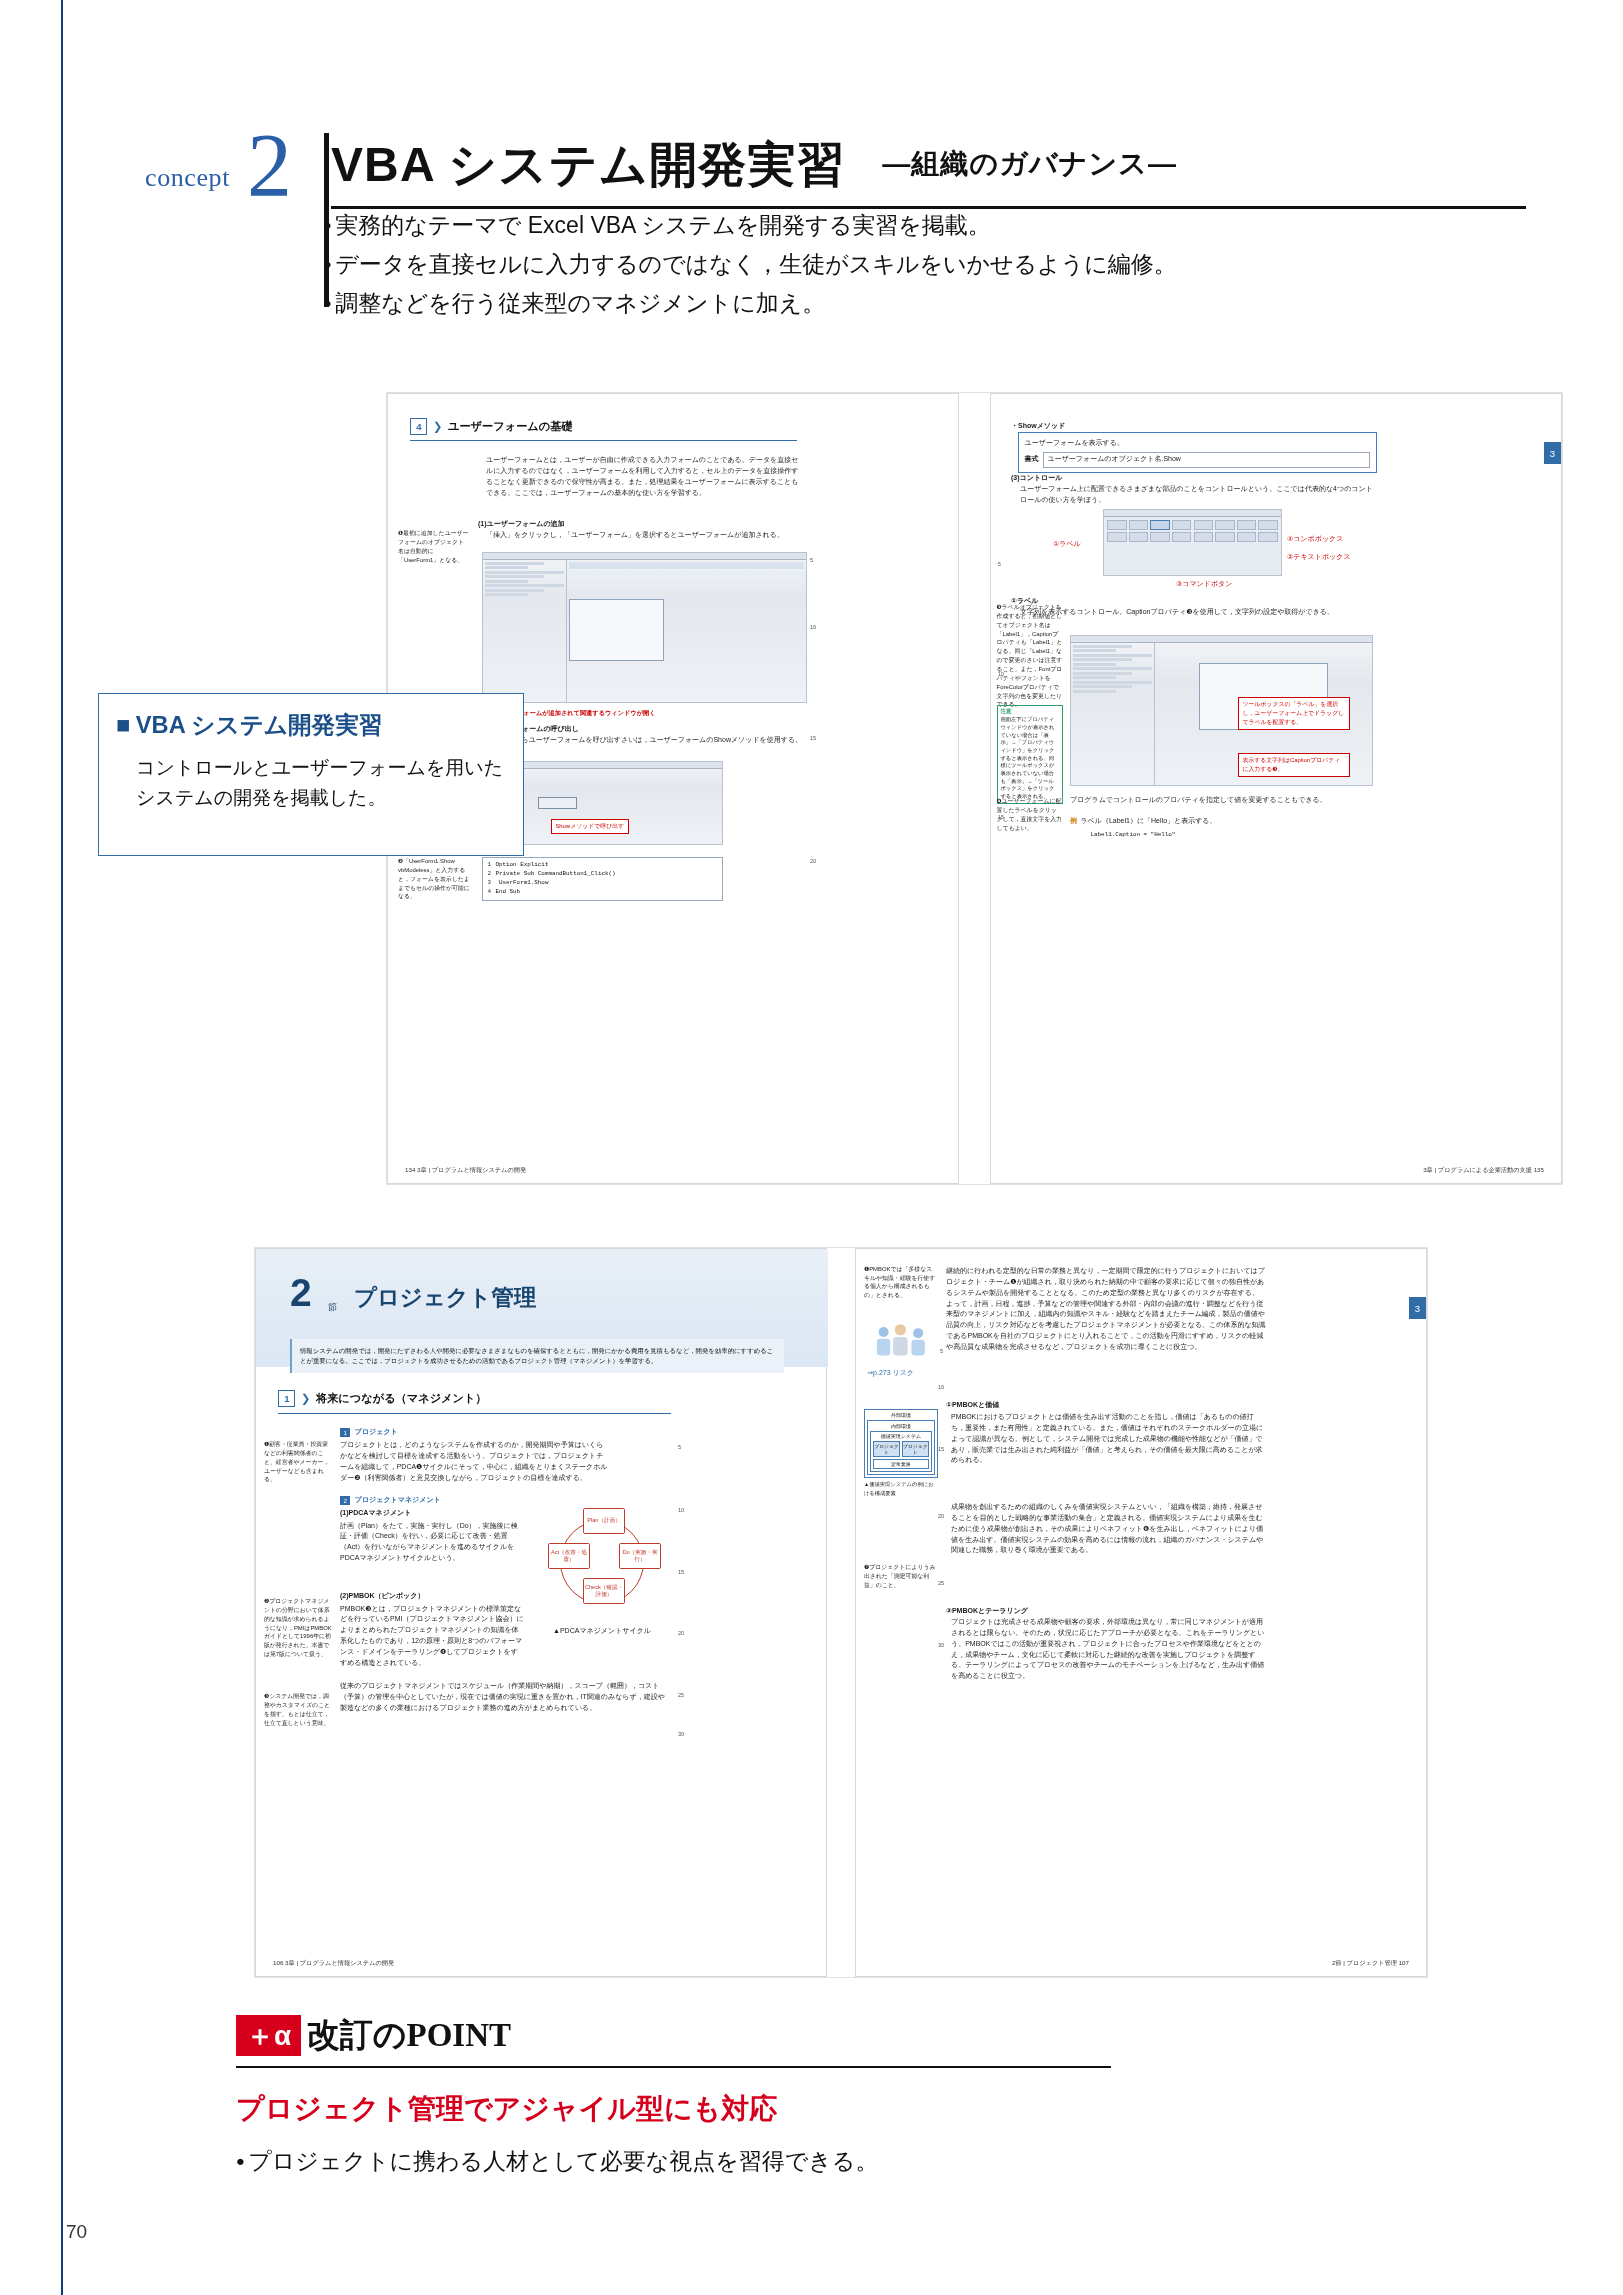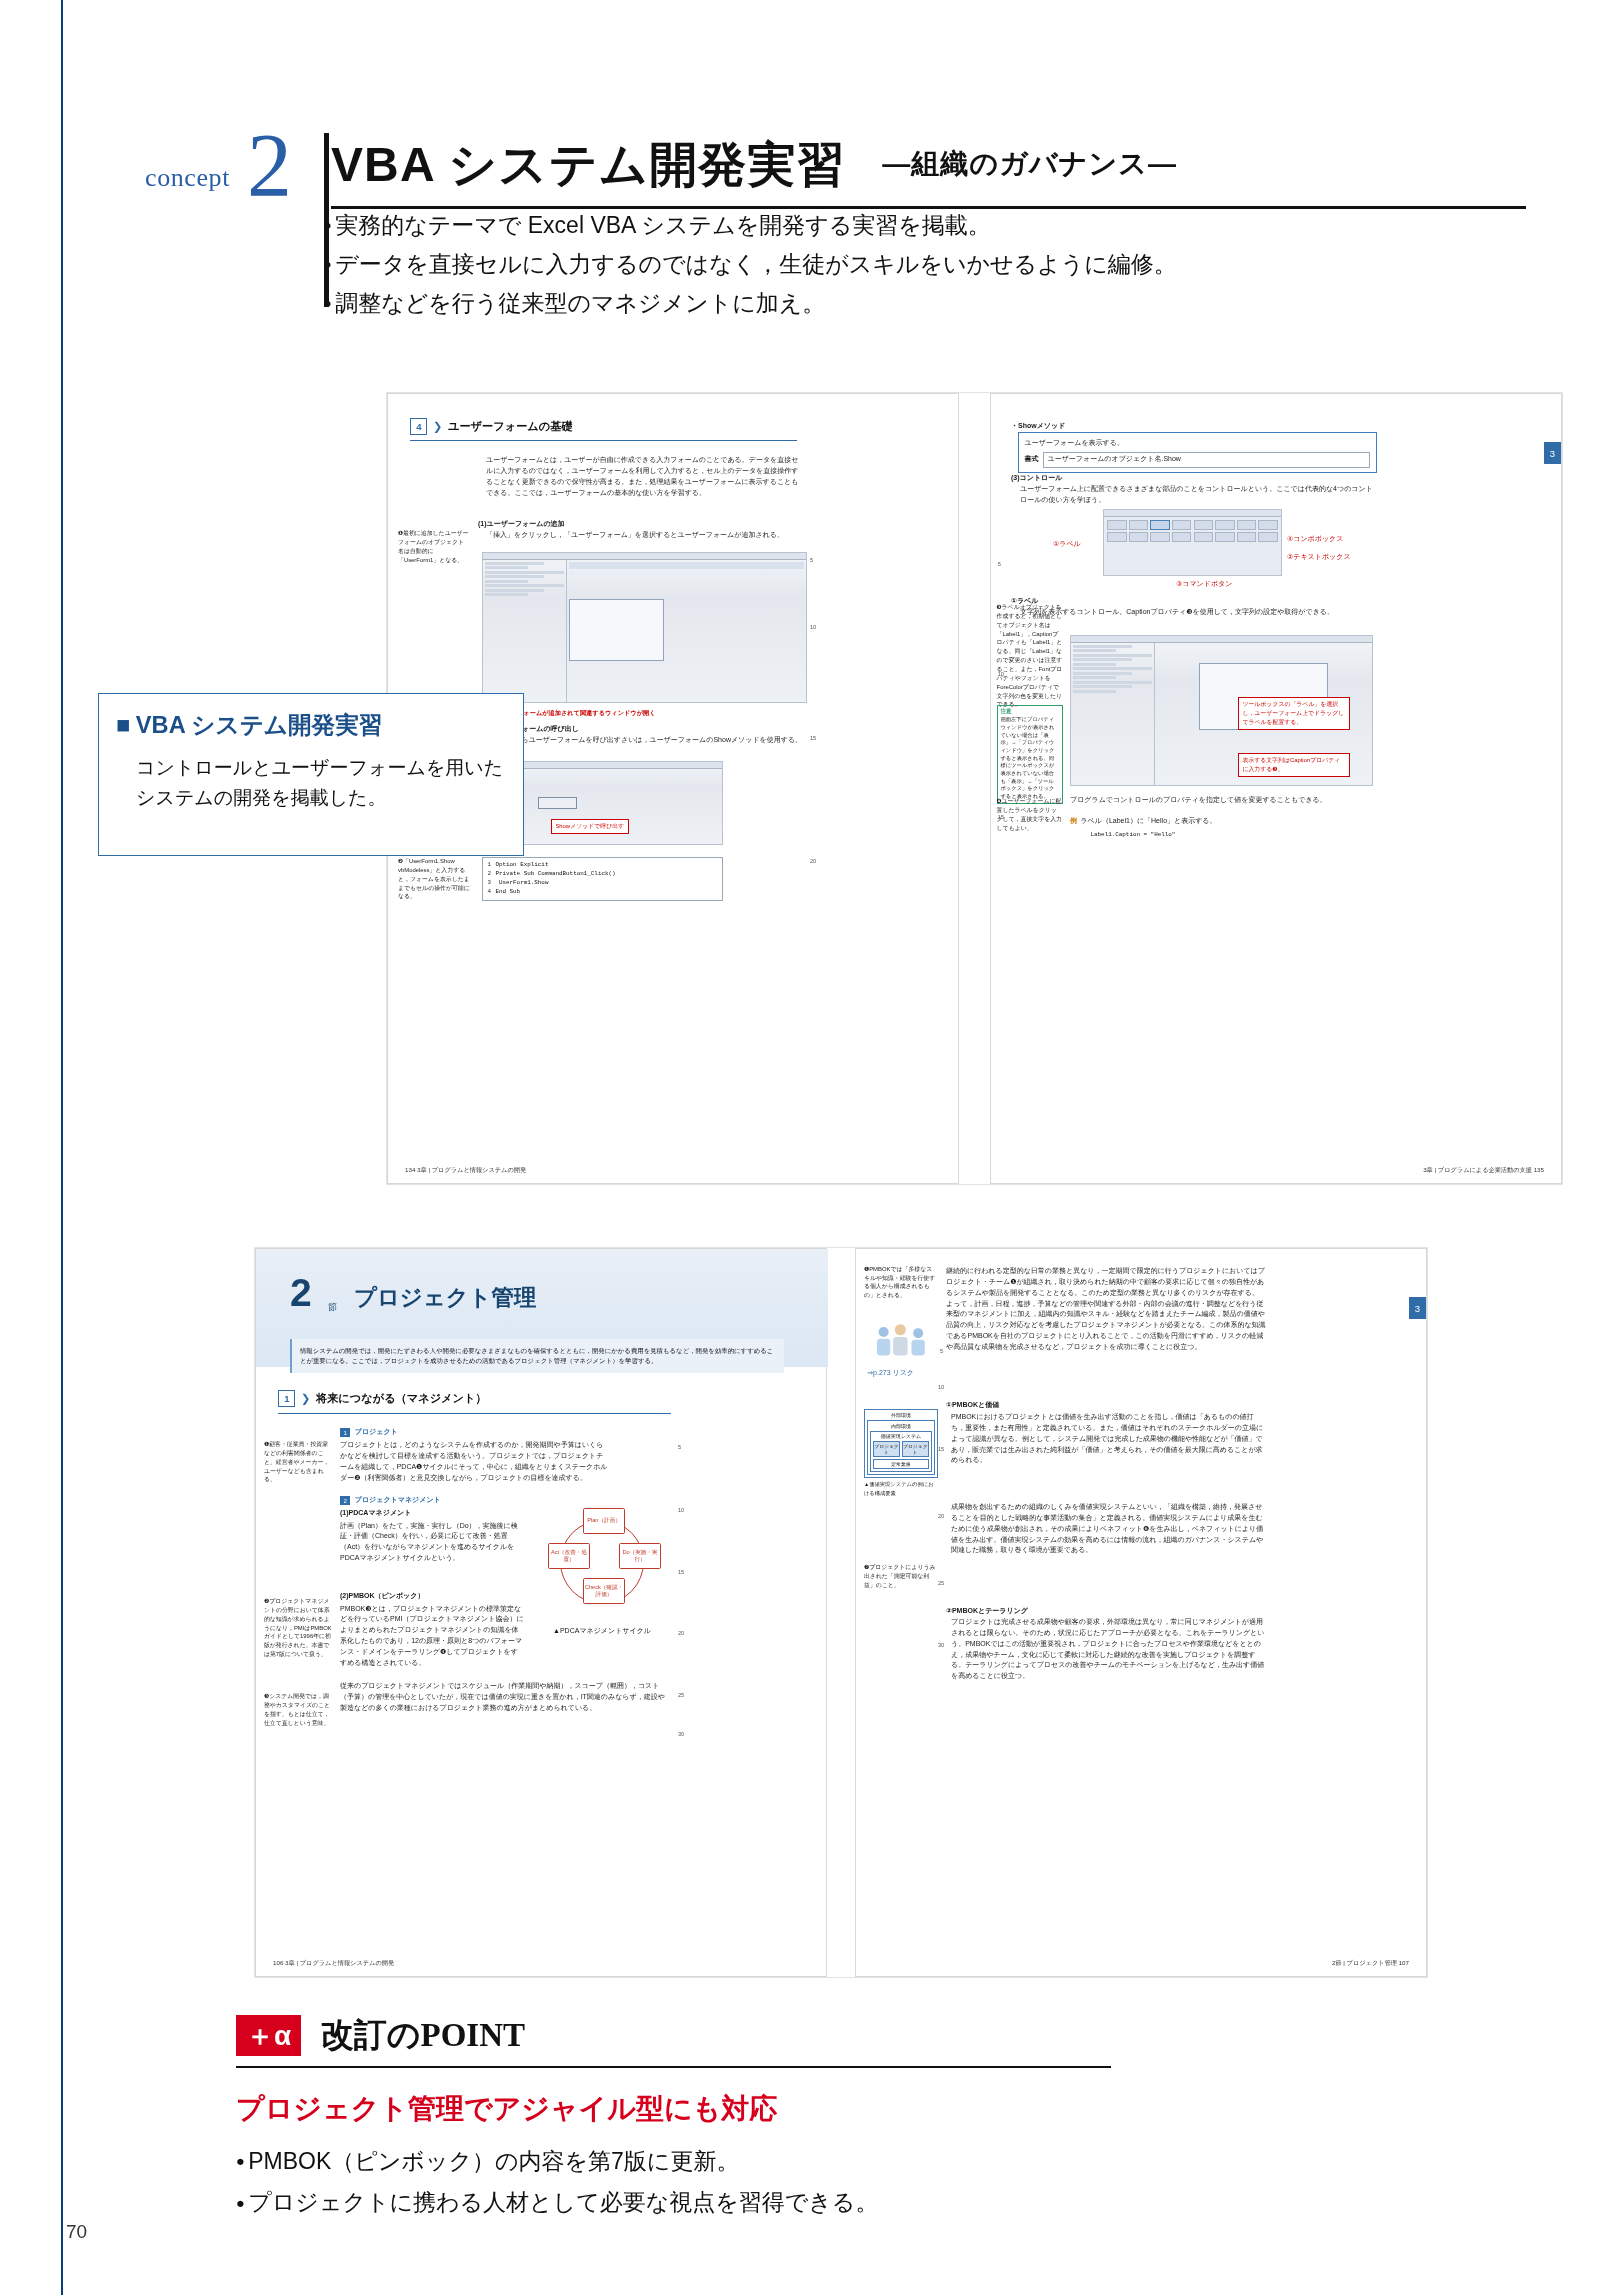--- a/index.html
+++ b/index.html
@@ -150,21 +150,21 @@
   
   .plusalpha {
     position:absolute; left: 236px; top: 2013px; width: 1122px;
   }
   .pa-badge {
     display:inline-block; background:#d6001c; color:#fff; font-weight:bold;
     font-size: 28px; padding: 1.1px 10px; vertical-align: middle;
   }
   .pa-title {
     display:inline-block; font-family:"Liberation Serif", serif; font-size: 33px;
-    font-weight:bold; margin-left: 17px; vertical-align: middle;
+    font-weight:bold; margin-left: 3px; vertical-align: middle;
   }
   .pa-rule { height: 2.2px; background:#111; margin-top: 7.9px; width: 875px; }
   .pa-sub {
     color:#d6001c; font-size: 28px; font-weight:bold; margin: 22.4px 0 14.6px 0;
   }
   .pa-list li {
     list-style:none; font-size: 23px; line-height:1.6; margin-bottom: 4.5px;
     text-indent: -19px; padding-left: 19px;
   }
   .pa-list li::before { content:"●"; font-size:14.6px; vertical-align:2.8px; margin-right:3.4px; }
@@ -558,21 +558,20 @@
   </div>
 
   <div class="plusalpha">
     <div>
       <span class="pa-badge">＋α</span>
       <span class="pa-title">改訂のPOINT</span>
     </div>
     <div class="pa-rule"></div>
     <div class="pa-sub">プロジェクト管理でアジャイル型にも対応</div>
     <ul class="pa-list">
-      <li>PMBOK（ピンボック）の内容を第7版に更新。</li>
       <li>プロジェクトに携わる人材として必要な視点を習得できる。</li>
     </ul>
   </div>
 
   <div class="folio">70</div>
 
 </div>
 
 
 </body></html>

